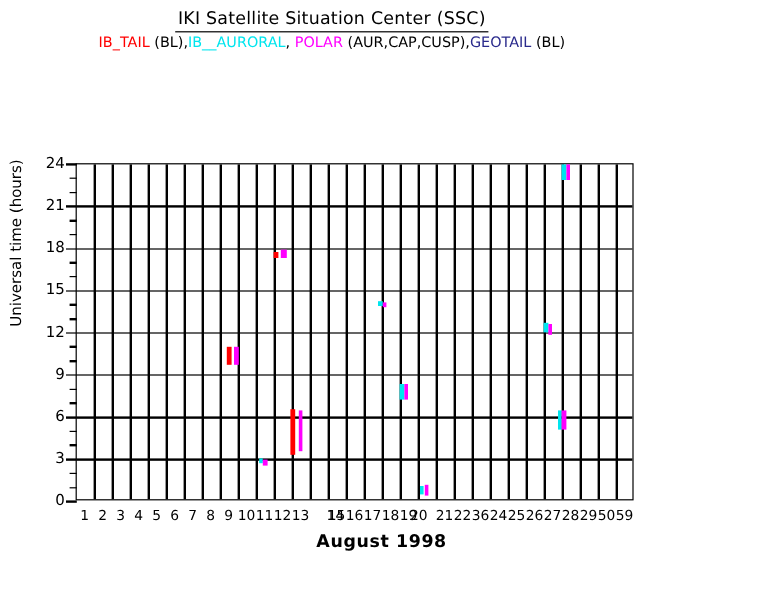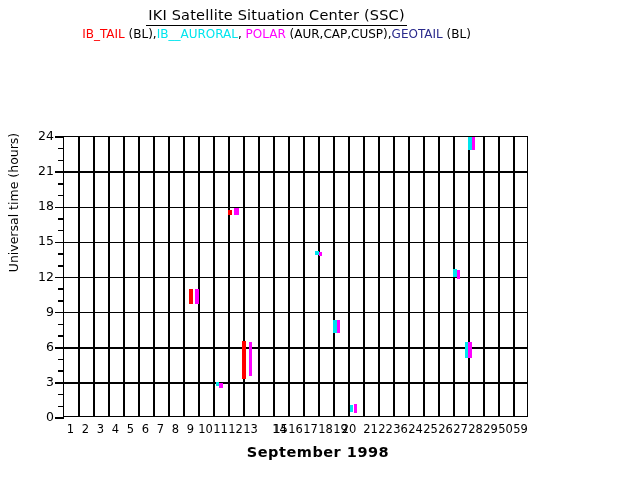--- a/index.html
+++ b/index.html
@@ -288,14 +288,14 @@
       <span style="left: 352.5px;">24</span>
       <span style="left: 367.5px;">25</span>
       <span style="left: 382.5px;">26</span>
       <span style="left: 397.5px;">27</span>
       <span style="left: 412.5px;">28</span>
       <span style="left: 427.5px;">29</span>
       <span style="left: 442.5px;">50</span>
       <span style="left: 457.5px;">59</span>
     </div>
 
-  <div class="footer-month">September   1998</div>
+  <div class="footer-month">August   1998</div>
 </div>
 
 </body></html>

